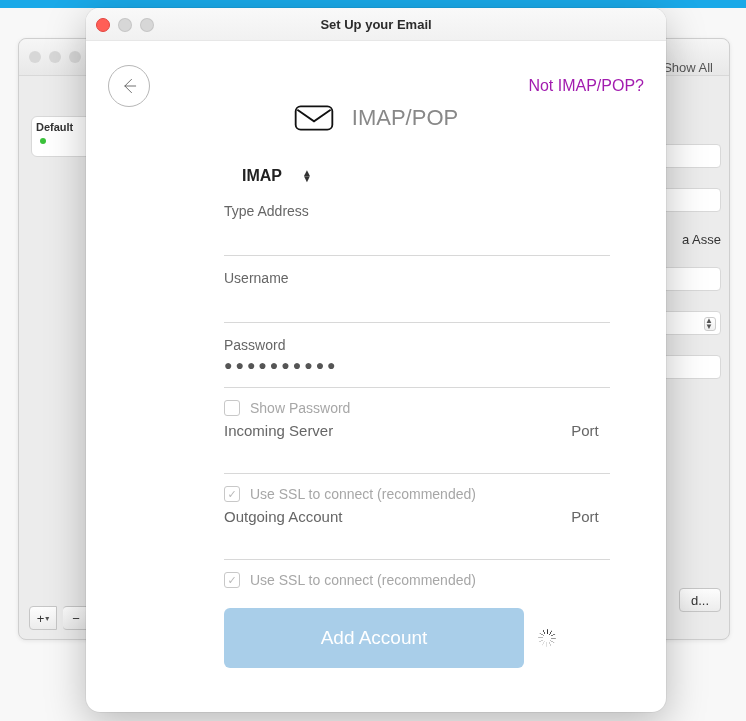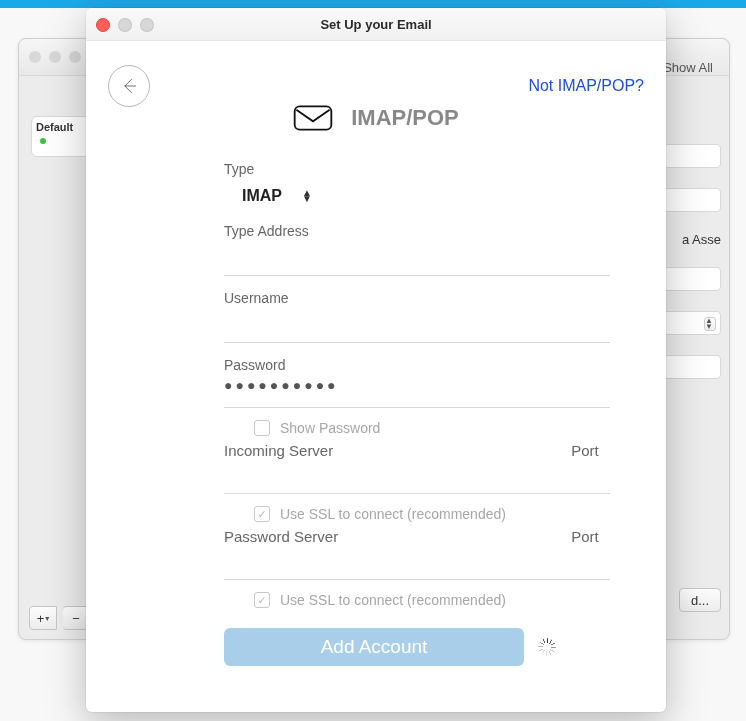--- a/index.html
+++ b/index.html
@@ -159,21 +159,21 @@
   }
 
   
   .modal {
     position: absolute;
     left: 86px;
     top: 8px;
     width: 580px;
     height: 704px;
     background: #ffffff;
-    border-radius: 6px;
+    border-radius: 14px;
     box-shadow: 0 12px 40px rgba(0,0,0,0.25), 0 0 0 1px rgba(0,0,0,0.05);
     overflow: hidden;
   }
   .modal .mtitlebar {
     height: 32px;
     border-bottom: 1px solid #e7e7e7;
     display: flex;
     align-items: center;
     background: linear-gradient(#f9f9f9,#f1f1f1);
     position: relative;
@@ -215,42 +215,42 @@
     border-radius: 50%;
     display: flex; align-items:center; justify-content:center;
     color: #555;
     cursor: pointer;
   }
   .back-btn svg { width: 20px; height: 20px; stroke:#555; }
 
   .help-link {
     position: absolute;
     right: 22px; top: 36px;
-    color: #1d4ed8;
+    color: #a21caf;
     font-size: 16px;
     cursor: pointer;
   }
 
   .brand {
     position: absolute;
     left: 0; right: 0;
     top: 62px;
     display: flex;
     align-items: center;
     justify-content: center;
     gap: 18px;
   }
   .brand svg {
     width: 40px; height: 30px;
     stroke: #111; fill: none; stroke-width: 2.2;
   }
   .brand .brand-label {
     font-size: 22px;
     color: #888;
-    font-weight: 700;
+    font-weight: 400;
   }
 
   .form {
     position: absolute;
     left: 138px;
     right: 56px;
     top: 116px;
     display: flex;
     flex-direction: column;
   }
@@ -296,21 +296,20 @@
     color: #555;
   }
 
   .check-row {
     display: flex;
     align-items: center;
     gap: 10px;
     margin-top: 12px;
     color: #a7a7a7;
     font-size: 14px;
-    margin-left: 30px;
   }
   .check-row .box {
     width: 14px; height: 14px;
     border: 1.5px solid #c8c8c8;
     border-radius: 3px;
     display: flex; align-items:center; justify-content:center;
   }
   .check-row .box.checked::after {
     content: "✓";
     font-size: 11px;
@@ -349,21 +348,21 @@
   .server-inputs input.port { width: 50px; }
 
   .submit-row {
     display: flex;
     align-items: center;
     gap: 14px;
     margin-top: 20px;
   }
   .add-btn {
     flex: 0 0 300px;
-    height: 38px;
+    height: 60px;
     background: #a9cee9;
     color: #ffffff;
     font-size: 19px;
     border: none;
     border-radius: 6px;
     cursor: default;
   }
   .spinner {
     width: 18px; height: 18px;
     position: relative;
@@ -453,21 +452,20 @@
 
     <div class="brand">
       <svg viewBox="0 0 48 36">
         <rect x="2" y="4" width="44" height="28" rx="6"></rect>
         <path d="M4 8 L24 22 L44 8"></path>
       </svg>
       <span class="brand-label">IMAP/POP</span>
     </div>
 
     <div class="form">
-      <div class="field-label row-2">Type</div>
       <div class="type-select">
         <span>IMAP</span>
         <span class="chev">
             <span>▲</span>
             <span>▼</span>
           </span>
       </div>
 
       <div class="field-label">Type Address</div>
       <input class="tf" value="" style="">
@@ -490,21 +488,21 @@
       <div class="server-inputs">
         <input class="host" value="" style="">
         <input class="port" value="" style="">
       </div>
       <div class="check-row">
         <span class="box checked"></span>
         <span>Use SSL to connect (recommended)</span>
       </div>
 
       <div class="server-row">
-        <div class="slabel">Password Server</div>
+        <div class="slabel">Outgoing Account</div>
         <div class="plabel">Port</div>
       </div>
       <div class="server-inputs">
         <input class="host" value="" style="">
         <input class="port" value="" style="">
       </div>
       <div class="check-row">
         <span class="box checked"></span>
         <span>Use SSL to connect (recommended)</span>
       </div>

